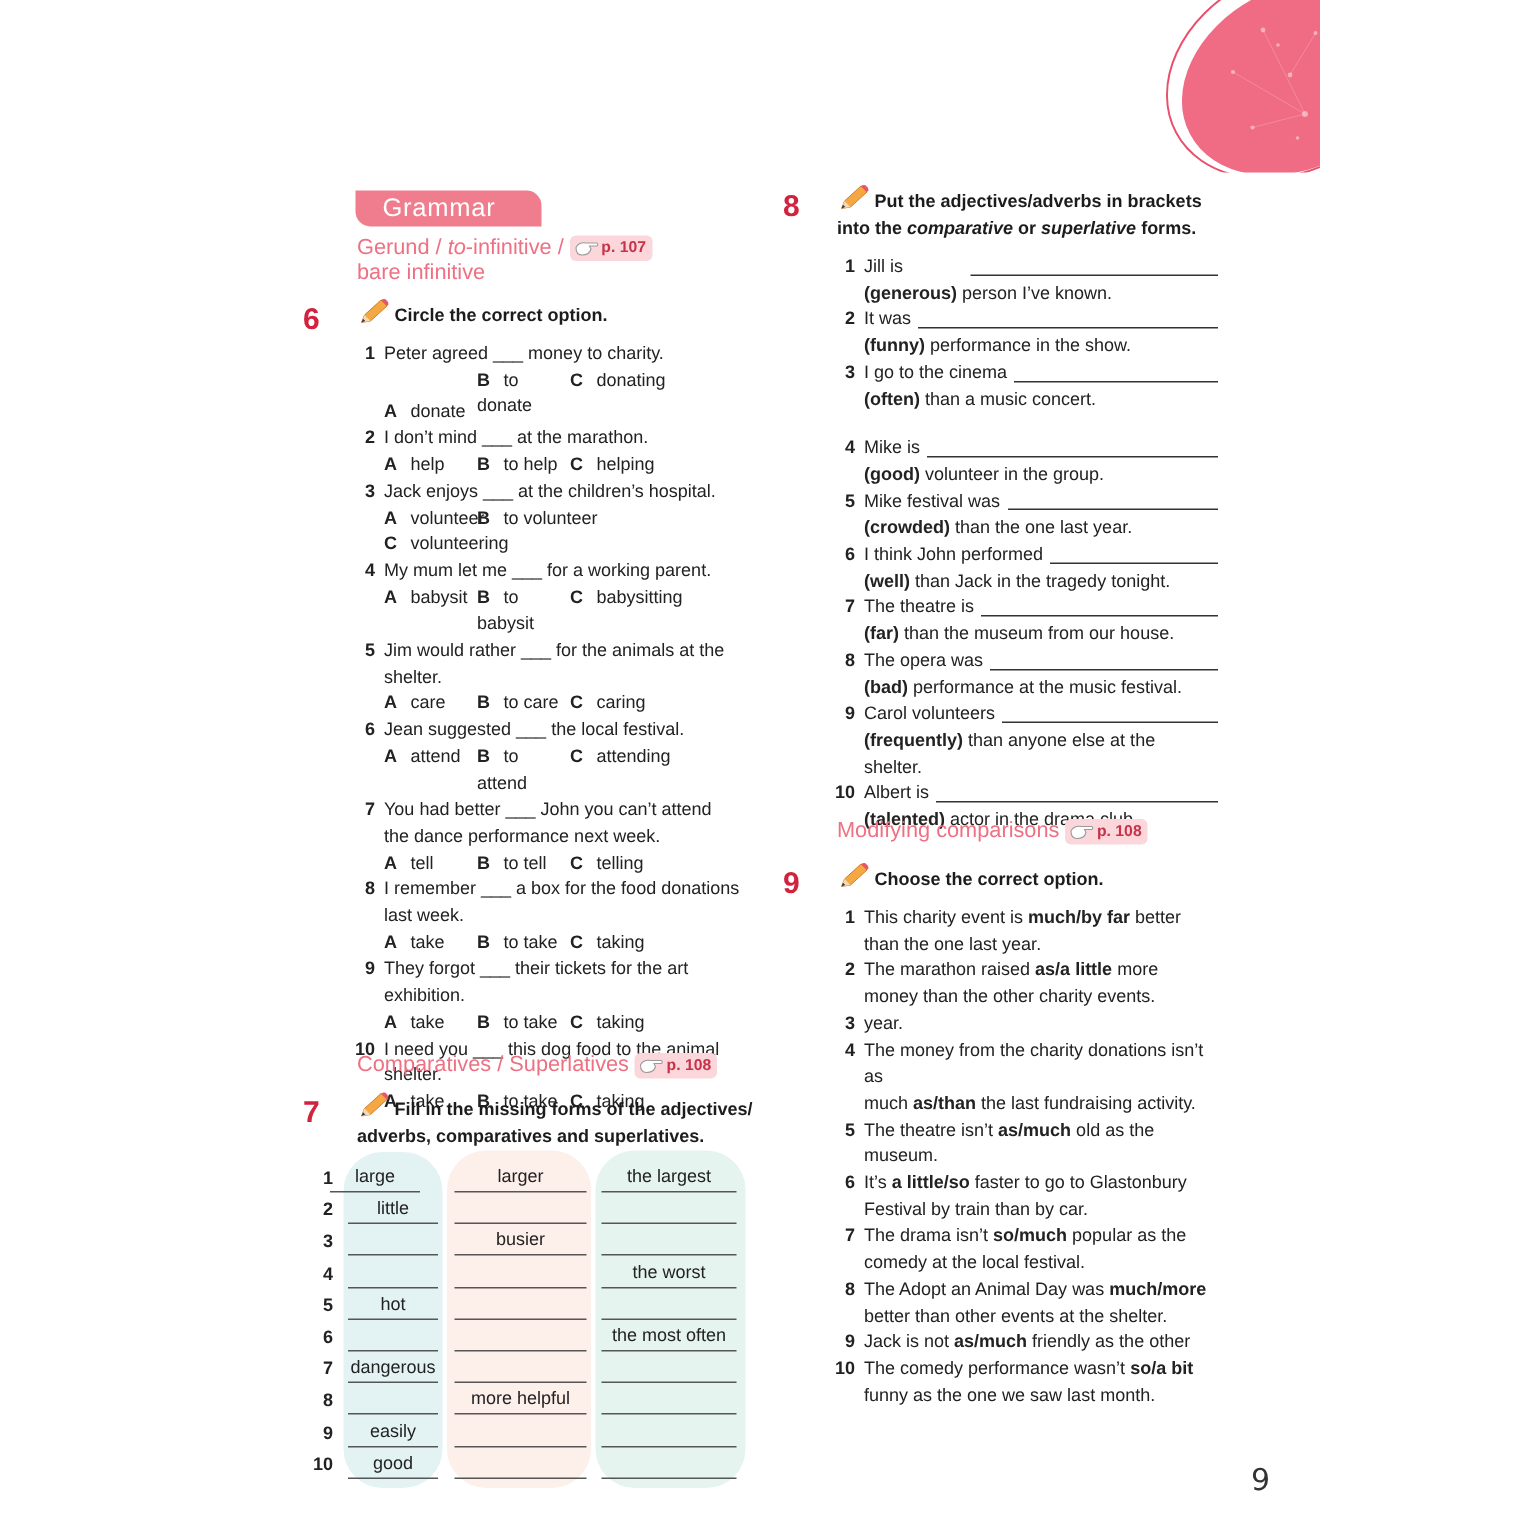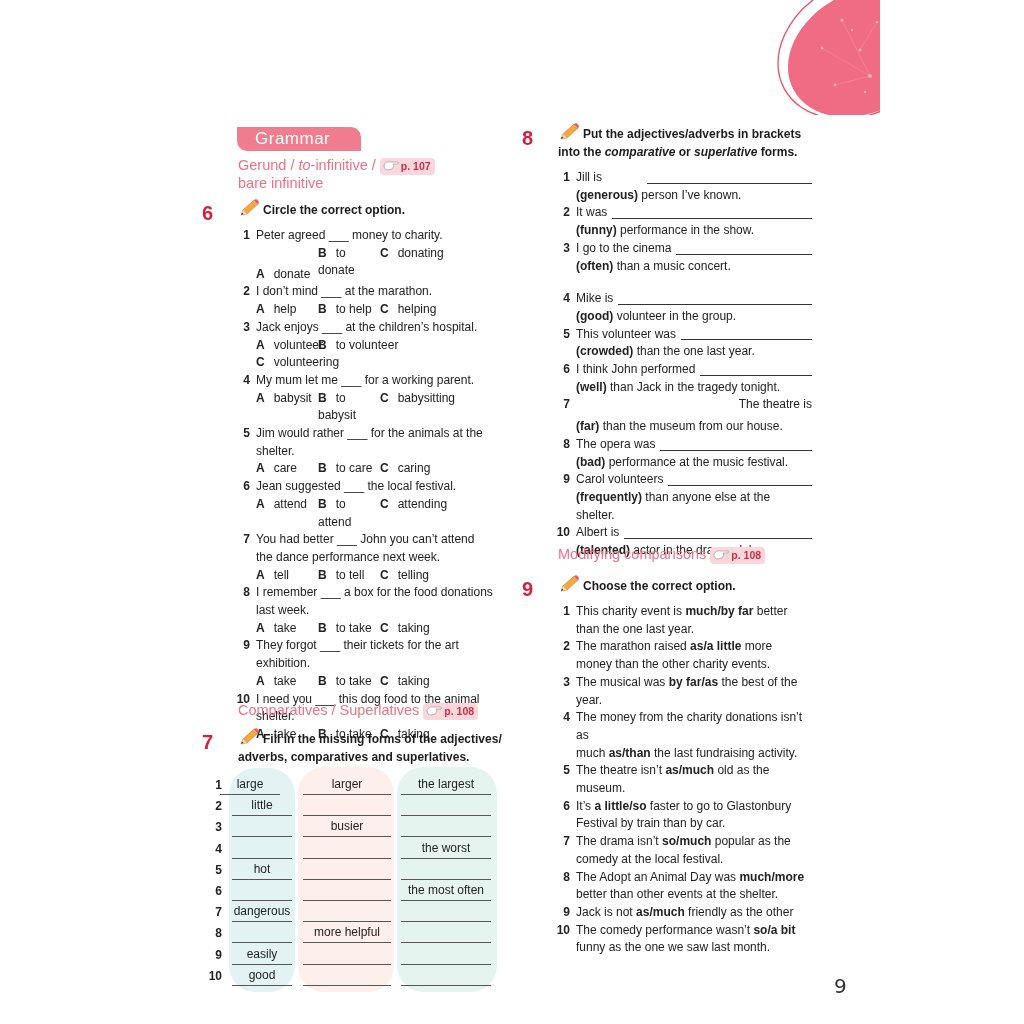--- a/index.html
+++ b/index.html
@@ -298,36 +298,36 @@
       <span class="n">4</span>
       <div style="display: flex; align-items: flex-end; margin-top: 15px;">
         <span>Mike is</span>
         <span class="blank-line" style="flex: 1 1 0%; margin-left: 5px; margin-bottom: 3px;"></span>
       </div>
       <div><span class="bold">(good)</span><span> volunteer in the group.</span></div>
     </div>
     <div class="q">
       <span class="n">5</span>
       <div style="display: flex; align-items: flex-end;">
-        <span>This volunteer was</span>
+        <span>Mike festival was</span>
         <span class="blank-line" style="flex: 1 1 0%; margin-left: 5px; margin-bottom: 3px;"></span>
       </div>
       <div><span class="bold">(crowded)</span><span> than the one last year.</span></div>
     </div>
     <div class="q">
       <span class="n">6</span>
       <div style="display: flex; align-items: flex-end;">
         <span>I think John performed</span>
         <span class="blank-line" style="flex: 1 1 0%; margin-left: 5px; margin-bottom: 3px;"></span>
       </div>
       <div><span class="bold">(well)</span><span> than Jack in the tragedy tonight.</span></div>
     </div>
     <div class="q">
       <span class="n">7</span>
-      <div style="display: flex; align-items: flex-end; flex-direction: column;">
+      <div style="display: flex; align-items: flex-end;">
         <span>The theatre is</span>
         <span class="blank-line" style="flex: 1 1 0%; margin-left: 5px; margin-bottom: 3px;"></span>
       </div>
       <div><span class="bold">(far)</span><span> than the museum from our house.</span></div>
     </div>
     <div class="q">
       <span class="n">8</span>
       <div style="display: flex; align-items: flex-end;">
         <span>The opera was</span>
         <span class="blank-line" style="flex: 1 1 0%; margin-left: 5px; margin-bottom: 3px;"></span>
@@ -377,21 +377,20 @@
       <div><span>This charity event is </span><span class="bold">much/by far</span><span> better</span></div>
       <div><span>than the one last year.</span></div>
     </div>
     <div class="q">
       <span class="n">2</span>
       <div><span>The marathon raised </span><span class="bold">as/a little</span><span> more</span></div>
       <div><span>money than the other charity events.</span></div>
     </div>
     <div class="q">
       <span class="n">3</span>
-      <div><span>The musical was </span><span class="bold">by far/as</span><span> the best of the</span></div>
       <div><span>year.</span></div>
     </div>
     <div class="q">
       <span class="n">4</span>
       <div><span>The money from the charity donations isn’t as</span></div>
       <div><span>much </span><span class="bold">as/than</span><span> the last fundraising activity.</span></div>
     </div>
     <div class="q">
       <span class="n">5</span>
       <div><span>The theatre isn’t </span><span class="bold">as/much</span><span> old as the</span></div>

